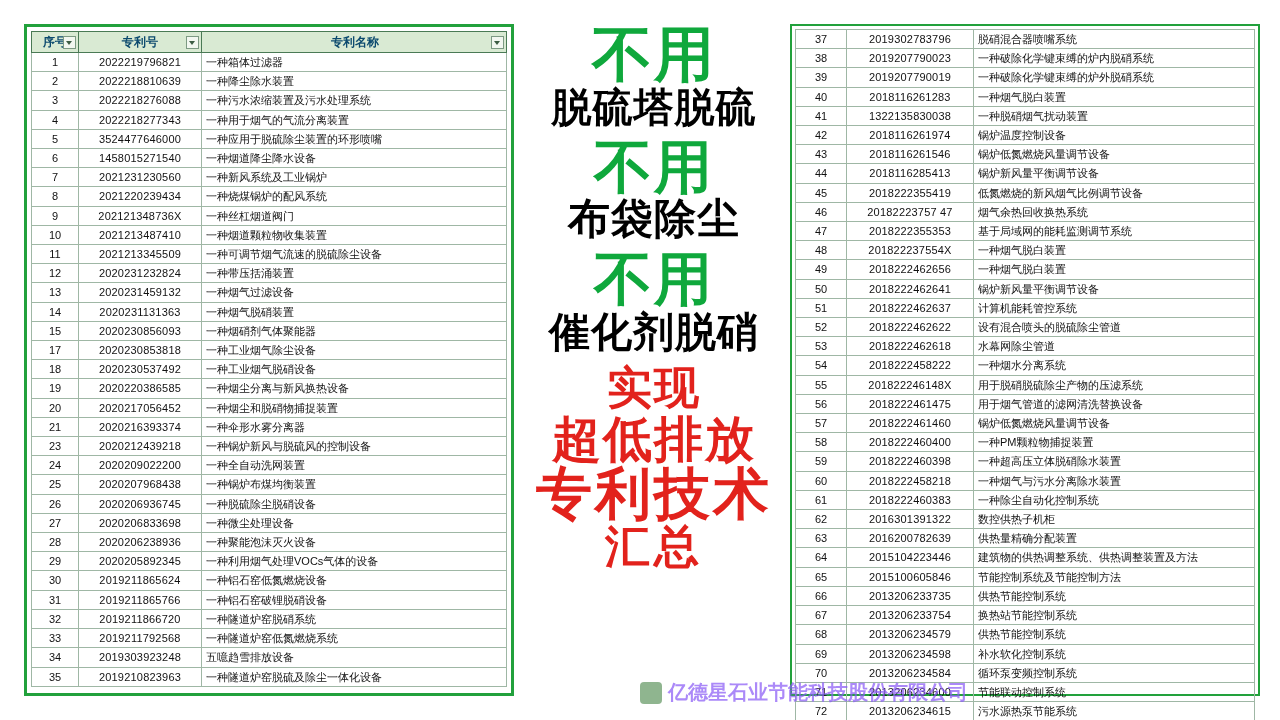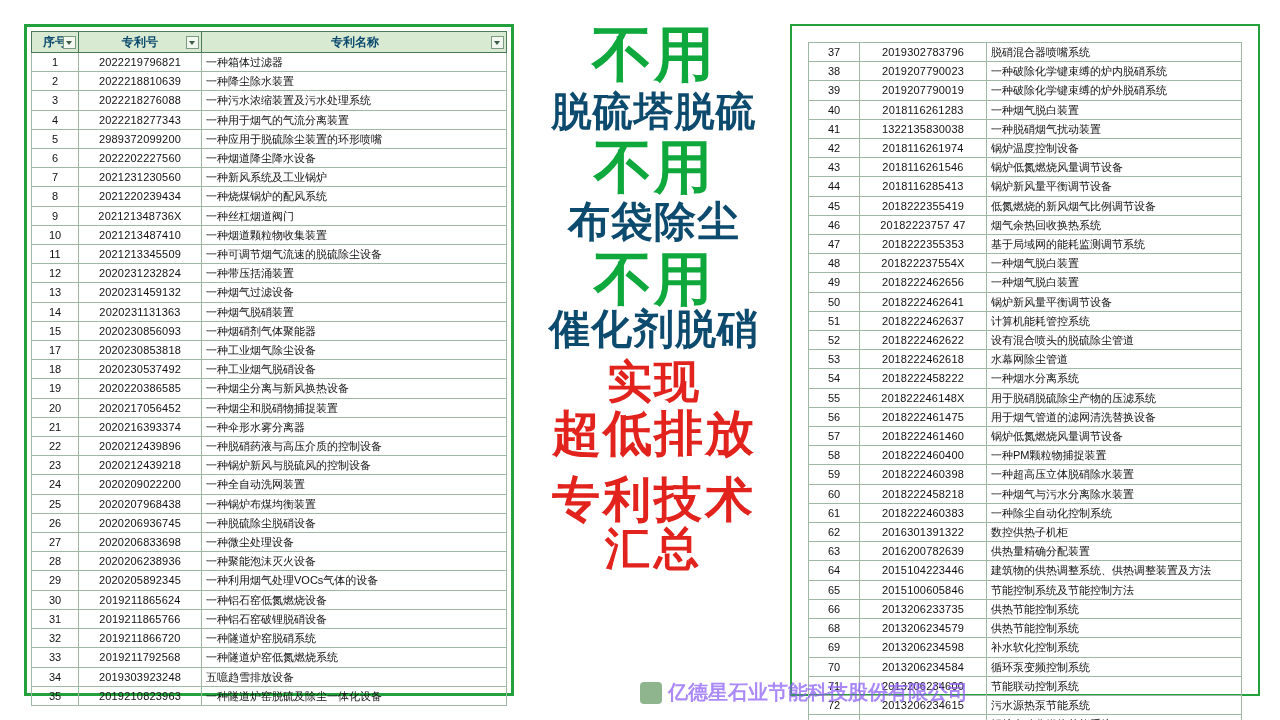--- a/index.html
+++ b/index.html
@@ -8,21 +8,21 @@
     font-family:"Liberation Sans","DejaVu Sans",sans-serif;
     position:relative;
   }
   .sheet{
     position:absolute;
     background:#ffffff;
     border:3px solid #22a13c;
     box-sizing:border-box;
   }
   #left-table-panel{left:24px;top:24px;width:490px;height:672px;padding:4px;}
-  #right-table-panel{left:790px;top:24px;width:470px;height:672px;padding:16px;border:2px solid #22a13c;}
+  #right-table-panel{left:790px;top:24px;width:470px;height:672px;padding:3px;border:2px solid #22a13c;}
   table{border-collapse:collapse;width:100%;table-layout:fixed;font-size:11px;color:#111;}
   td,th{border:1px solid #9fb7a5;padding:0 2px;height:18.2px;line-height:18.2px;overflow:hidden;white-space:nowrap;}
   .hdr th{
     background:#d9ead3;color:#0c4a6e;font-weight:bold;text-align:center;font-size:12px;
     height:20px;line-height:20px;border:1px solid #4a7a55;
     position:relative;
   }
   .hdr th .flt{
     position:absolute;right:2px;top:4px;width:11px;height:11px;
     background:#f2f7f0;border:1px solid #7d9a83;
@@ -41,30 +41,30 @@
 
   
   #slogan{
     position:absolute;left:520px;top:20px;width:268px;height:680px;
     display:flex;flex-direction:column;align-items:center;justify-content:flex-start;
     font-family:"DejaVu Sans","Liberation Sans",sans-serif;
     font-weight:bold;line-height:1.02;
   }
   .sl{display:block;text-align:center;white-space:nowrap;}
   .sl-green{color:#0fa83c;}
-  .sl-black{color:#0c4a6e;}
+  .sl-black{color:#000000;font-family:Liberation Mono, monospace;}
   .sl-red{color:#e2221c;}
   .s-big{font-size:60px;letter-spacing:2px;margin-top:4px;}
   .s-mid{font-size:40px;letter-spacing:1px;margin-top:6px;}
   .s-mid2{font-size:42px;letter-spacing:1px;margin-top:4px;}
   .s-big2{font-size:58px;letter-spacing:2px;margin-top:6px;}
-  .s-mid3{font-size:41px;letter-spacing:1px;}
+  .s-mid3{font-size:41px;letter-spacing:1px;margin-top:6px;}
   .s-red1{font-size:45px;letter-spacing:2px;margin-top:8px;}
   .s-red2{font-size:49px;letter-spacing:2px;margin-top:4px;}
-  .s-red3{font-size:48px;letter-spacing:3px;margin-top:16px;}
+  .s-red3{font-size:56px;letter-spacing:3px;margin-top:0;}
   .s-red4{font-size:45px;letter-spacing:4px;margin-top:2px;}
 
   
   #footer-watermark{
     position:absolute;left:640px;bottom:14px;
     display:flex;align-items:center;gap:6px;
     color:#8b5cf6;font-size:20px;font-weight:bold;opacity:.72;
     white-space:nowrap;
   }
   #footer-watermark .wx{
@@ -100,26 +100,26 @@
           <td class="c-pat">2022218276088</td>
           <td class="c-name">一种污水浓缩装置及污水处理系统</td>
         </tr>
         <tr>
           <td class="c-no">4</td>
           <td class="c-pat">2022218277343</td>
           <td class="c-name">一种用于烟气的气流分离装置</td>
         </tr>
         <tr>
           <td class="c-no">5</td>
-          <td class="c-pat">2989372099200</td>
+          <td class="c-pat">3524477646000</td>
           <td class="c-name">一种应用于脱硫除尘装置的环形喷嘴</td>
         </tr>
         <tr>
           <td class="c-no">6</td>
-          <td class="c-pat">2022202227560</td>
+          <td class="c-pat">1458015271540</td>
           <td class="c-name">一种烟道降尘降水设备</td>
         </tr>
         <tr>
           <td class="c-no">7</td>
           <td class="c-pat">2021231230560</td>
           <td class="c-name">一种新风系统及工业锅炉</td>
         </tr>
         <tr>
           <td class="c-no">8</td>
           <td class="c-pat">2021220239434</td>
@@ -177,25 +177,20 @@
         </tr>
         <tr>
           <td class="c-no">20</td>
           <td class="c-pat">2020217056452</td>
           <td class="c-name">一种烟尘和脱硝物捕捉装置</td>
         </tr>
         <tr>
           <td class="c-no">21</td>
           <td class="c-pat">2020216393374</td>
           <td class="c-name">一种伞形水雾分离器</td>
-        </tr>
-        <tr>
-          <td class="c-no">22</td>
-          <td class="c-pat">2020212439896</td>
-          <td class="c-name">一种脱硝药液与高压介质的控制设备</td>
         </tr>
         <tr>
           <td class="c-no">23</td>
           <td class="c-pat">2020212439218</td>
           <td class="c-name">一种锅炉新风与脱硫风的控制设备</td>
         </tr>
         <tr>
           <td class="c-no">24</td>
           <td class="c-pat">2020209022200</td>
           <td class="c-name">一种全自动洗网装置</td>
@@ -419,20 +414,25 @@
           <td class="c-no">65</td>
           <td class="c-pat">2015100605846</td>
           <td class="c-name">节能控制系统及节能控制方法</td>
         </tr>
         <tr>
           <td class="c-no">66</td>
           <td class="c-pat">2013206233735</td>
           <td class="c-name">供热节能控制系统</td>
         </tr>
         <tr>
+          <td class="c-no">67</td>
+          <td class="c-pat">2013206233754</td>
+          <td class="c-name">换热站节能控制系统</td>
+        </tr>
+        <tr>
           <td class="c-no">68</td>
           <td class="c-pat">2013206234579</td>
           <td class="c-name">供热节能控制系统</td>
         </tr>
         <tr>
           <td class="c-no">69</td>
           <td class="c-pat">2013206234598</td>
           <td class="c-name">补水软化控制系统</td>
         </tr>
         <tr>

